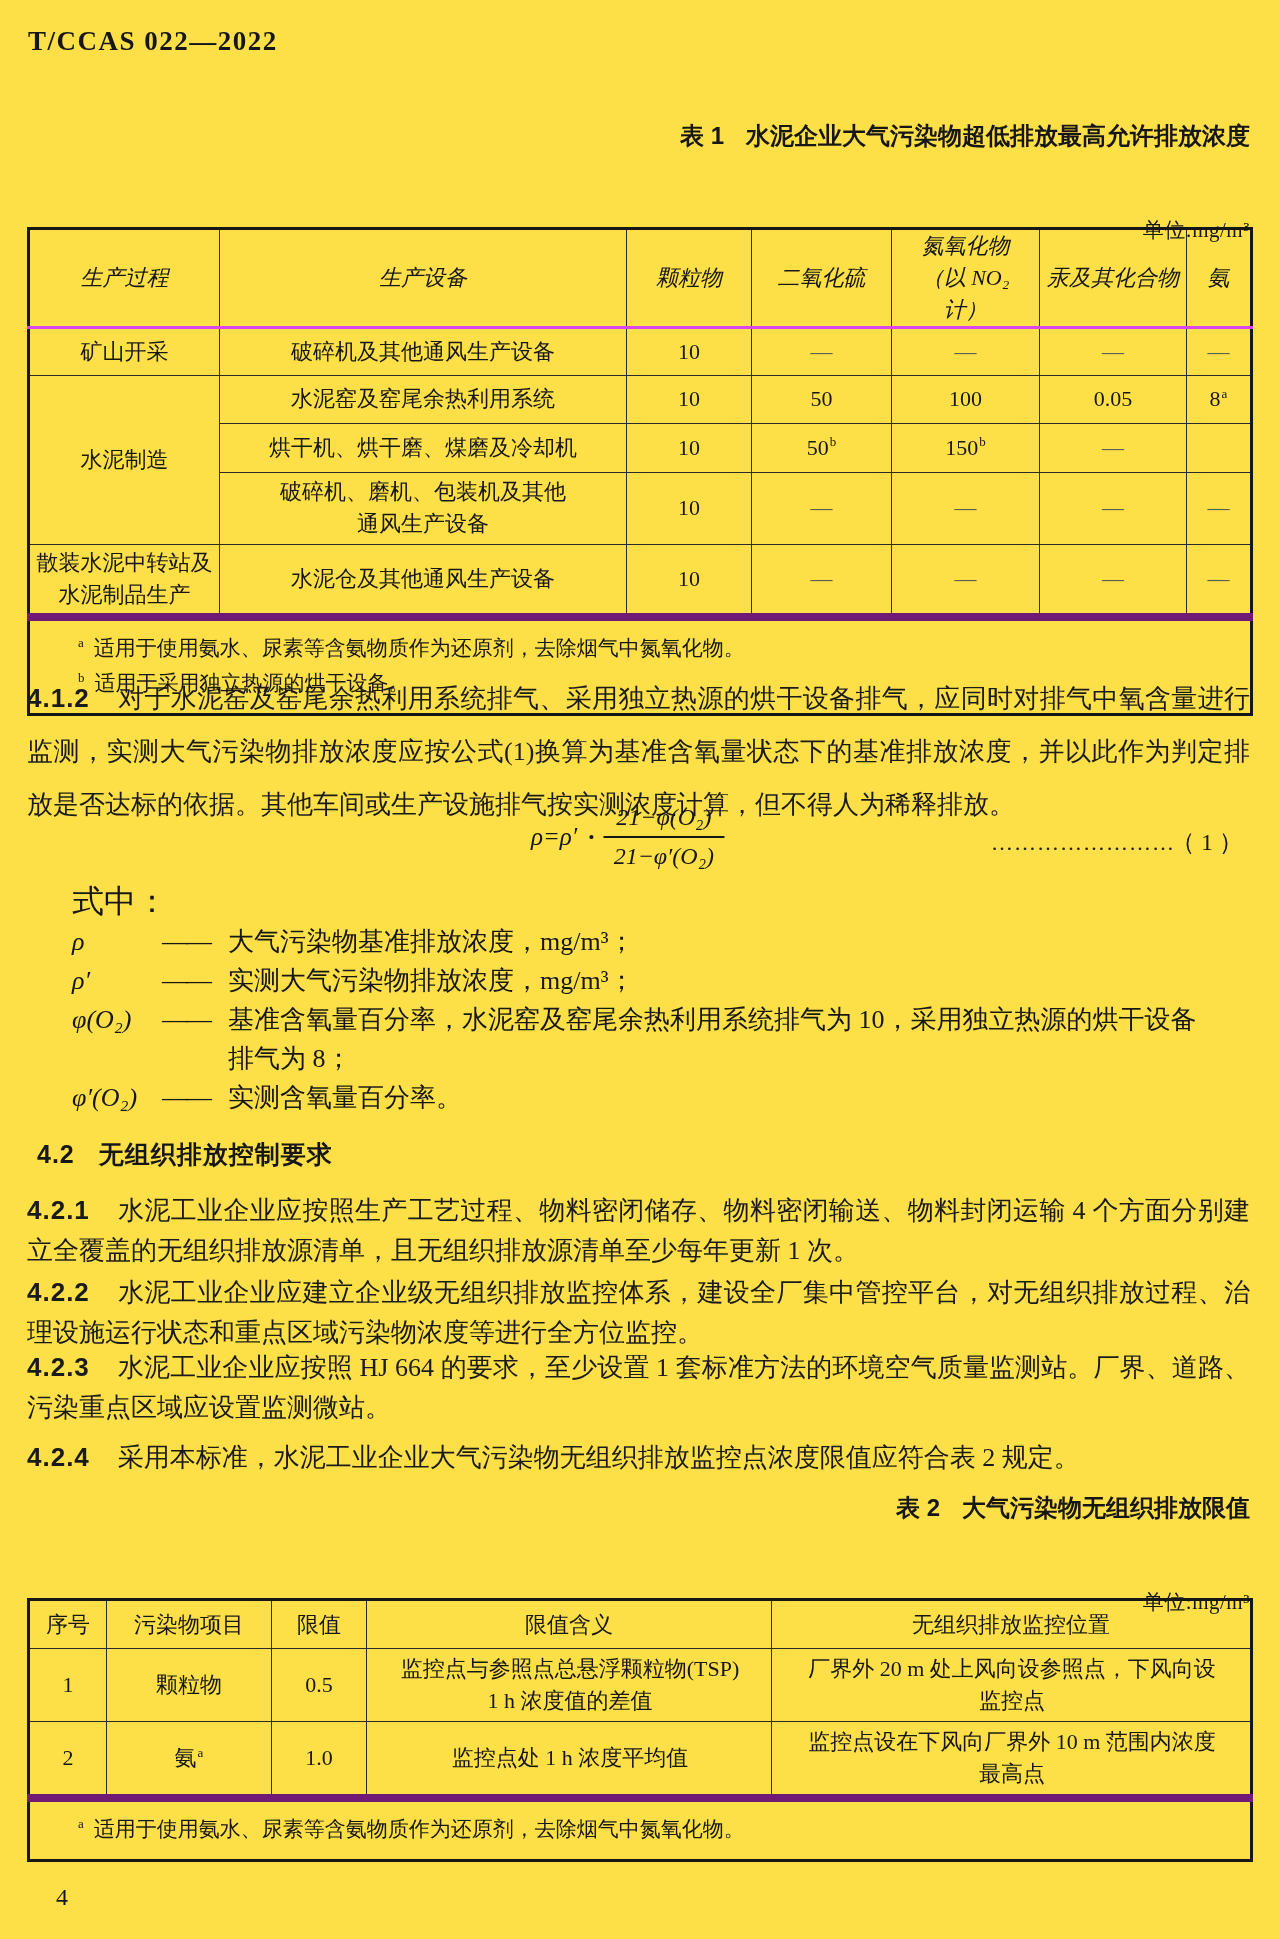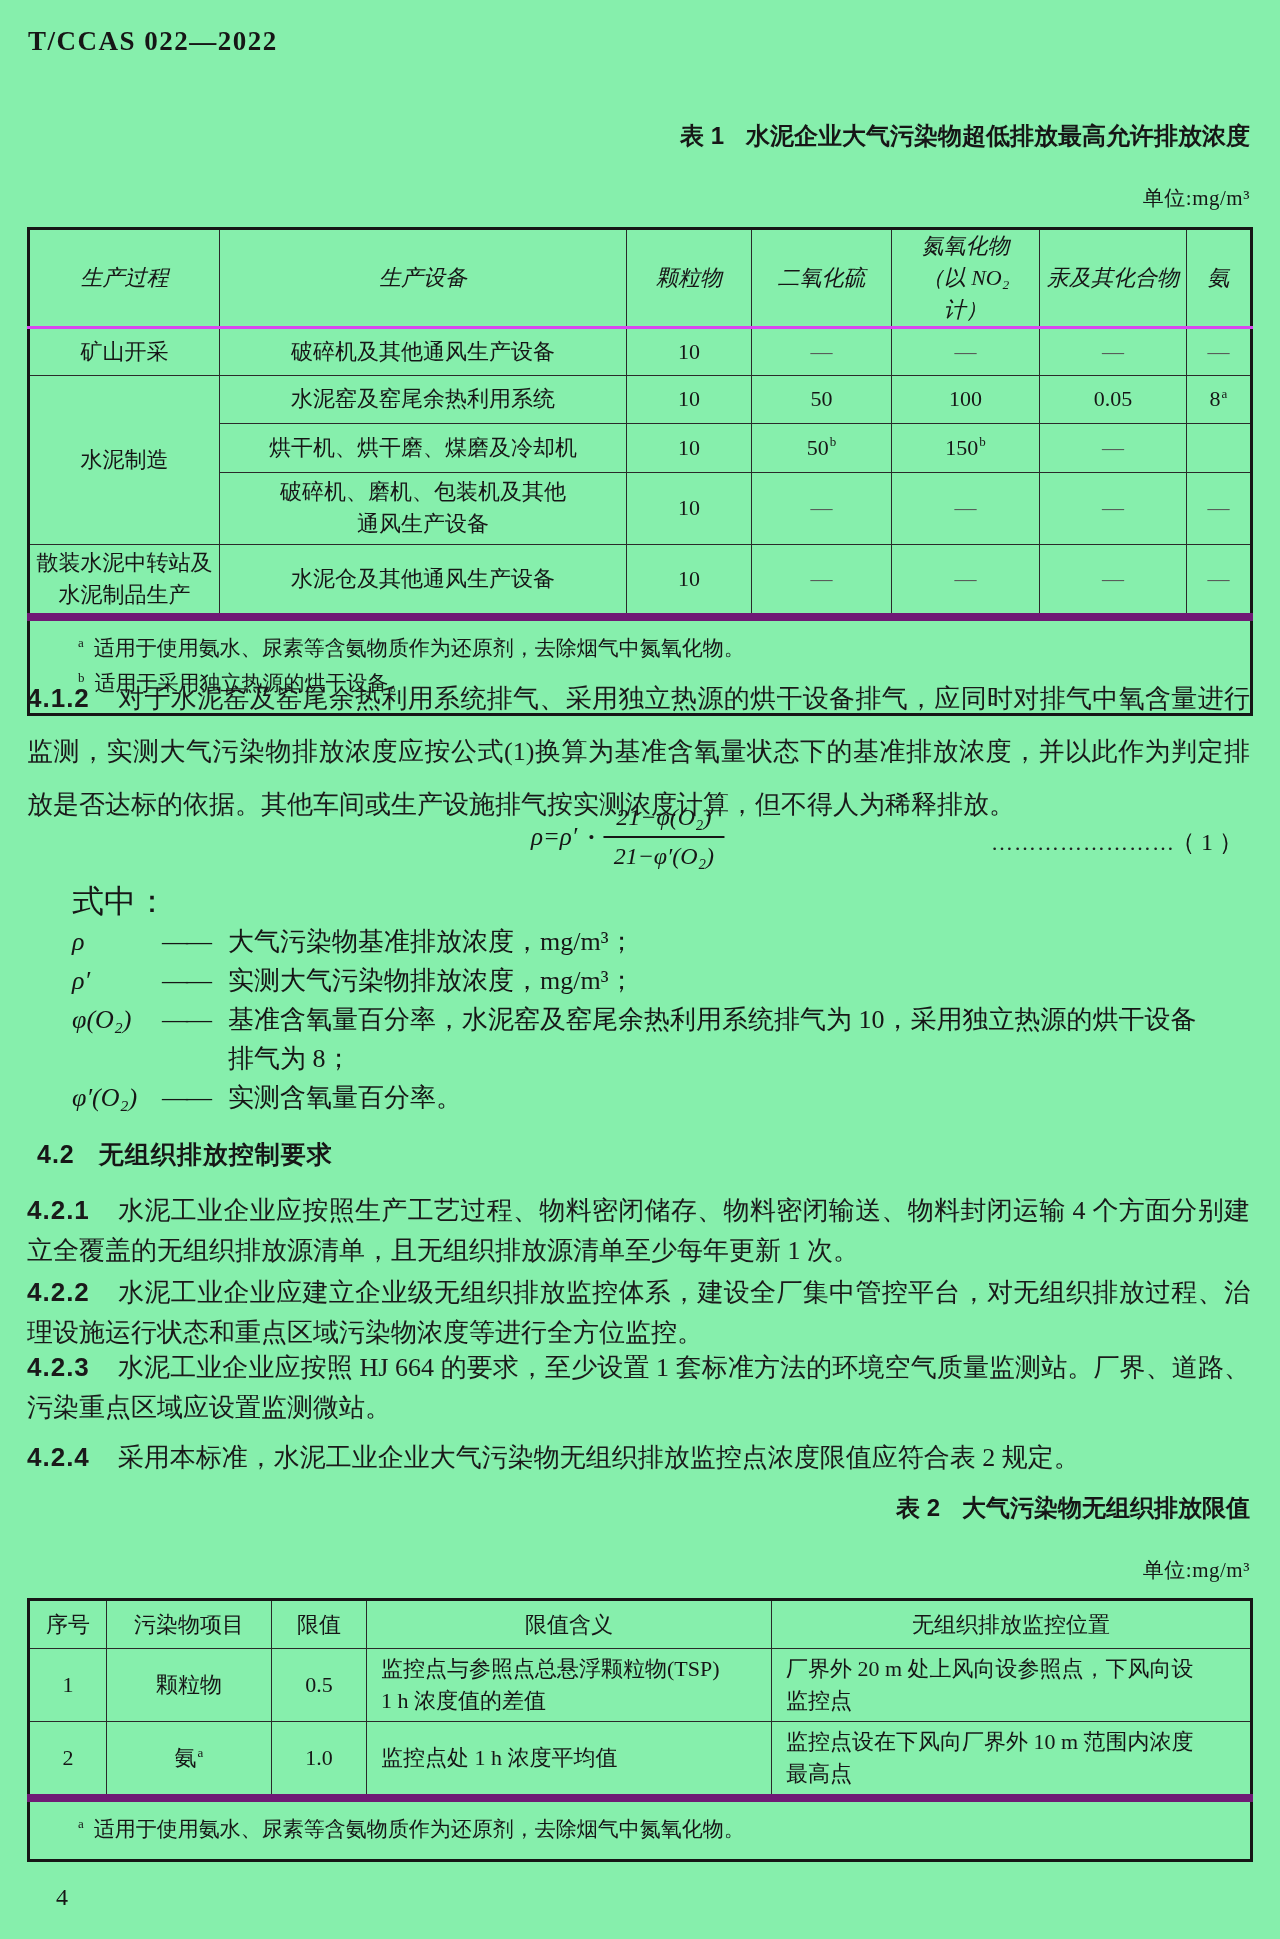--- a/index.html
+++ b/index.html
@@ -1,36 +1,36 @@
 <!DOCTYPE html>
 <html><head>
 <meta charset="utf-8">
 <style>
   html,body { margin:0; padding:0; }
   body { background:#e8e8e8; }
   .page {
     position:relative; width:1280px; height:1939px; margin:0 auto;
-    background:#86efac; color:#161616; overflow:hidden;
+    background:#fde047; color:#161616; overflow:hidden;
     font-family:"Liberation Serif","DejaVu Serif",serif;
   }
   .doc-code {
     position:absolute; left:28px; top:26px;
     font-size:27px; font-weight:bold; letter-spacing:1.5px;
     font-family:"Liberation Serif","DejaVu Serif",serif;
   }
   .tbl-title {
     position:absolute; left:27px; width:1223px; text-align:right;
     font-size:24px; font-weight:bold;
     font-family:"Liberation Sans","DejaVu Sans",sans-serif;
   }
   .tbl-title .t-label { margin-right:22px; }
   .t1-title { top:120px; }
   .t2-title { top:1492px; }
   .unit {
-    position:absolute; right:30px; font-size:21px; letter-spacing:0.5px;
+    position:absolute; right:30px; font-size:21px; letter-spacing:0.5px;margin-top:32px;
   }
   .t1-unit { top:184px; }
   .t2-unit { top:1556px; }
 
   table.tbl {
     position:absolute; left:27px; width:1223px;
     border-collapse:collapse; table-layout:fixed;
     border:3px solid #161616;
   }
   .t1 { top:227px; }
@@ -46,21 +46,21 @@
   .fn-row td {
     border-top:8px solid #701a75;
     text-align:left; vertical-align:middle;
     padding:10px 16px 12px 48px; font-size:21px;
   }
   .fn-line { line-height:35px; }
   sup.fnm { font-size:13px; line-height:0; margin-right:10px; }
   sup.vm  { font-size:13px; line-height:0; margin-left:1px; }
   .dash { color:#555; }
   .cl { display:block; }
-  .t2 td.left { text-align:left; padding:4px 12px 4px 14px; }
+  .t2 td.left { text-align:center; padding:4px 12px 4px 14px; }
   .t2 td.left .cl { line-height:32px; }
 
   .para {
     position:absolute; left:27px; width:1223px;
     font-size:26px; text-align:justify; color:#1a1a1a;
   }
   .p412 { top:672px; line-height:53px; }
   .p42x { line-height:40px; }
   .p421 { top:1190px; }
   .p422 { top:1272px; }

